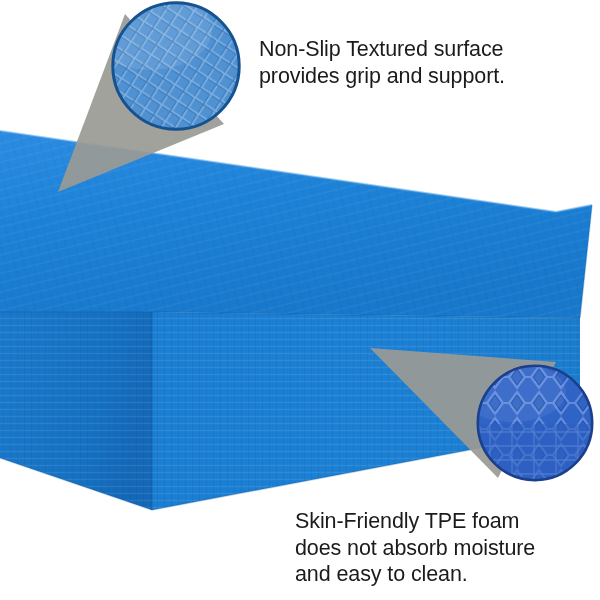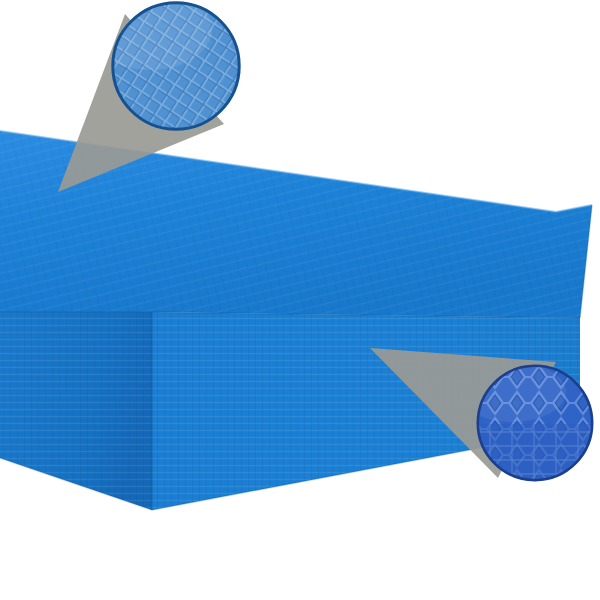--- a/index.html
+++ b/index.html
@@ -154,15 +154,20 @@
         <g stroke="#5580d4" stroke-width="1.3" fill="none" opacity="0.75">
           <path d="M476 432 H596 M476 446 H596 M476 460 H596 M476 474 H596"></path>
           <path d="M490 424 V486 M512 424 V486 M534 424 V486 M556 424 V486 M578 424 V486"></path>
         </g>
         <ellipse cx="512" cy="392" rx="54" ry="30" fill="#ffffff" fill-opacity="0.07"></ellipse>
       </g>
       <circle cx="535" cy="423" r="57.2" fill="none" stroke="#1b3f8c" stroke-width="2.6"></circle>
     </g>
   </svg>
 
+  <div class="callout-text" id="text-top">Non-Slip Textured surface
+provides grip and support.</div>
 
+  <div class="callout-text" id="text-bottom">Skin-Friendly TPE foam
+does not absorb moisture
+and easy to clean.</div>
 
 </div>
 
 </body></html>

